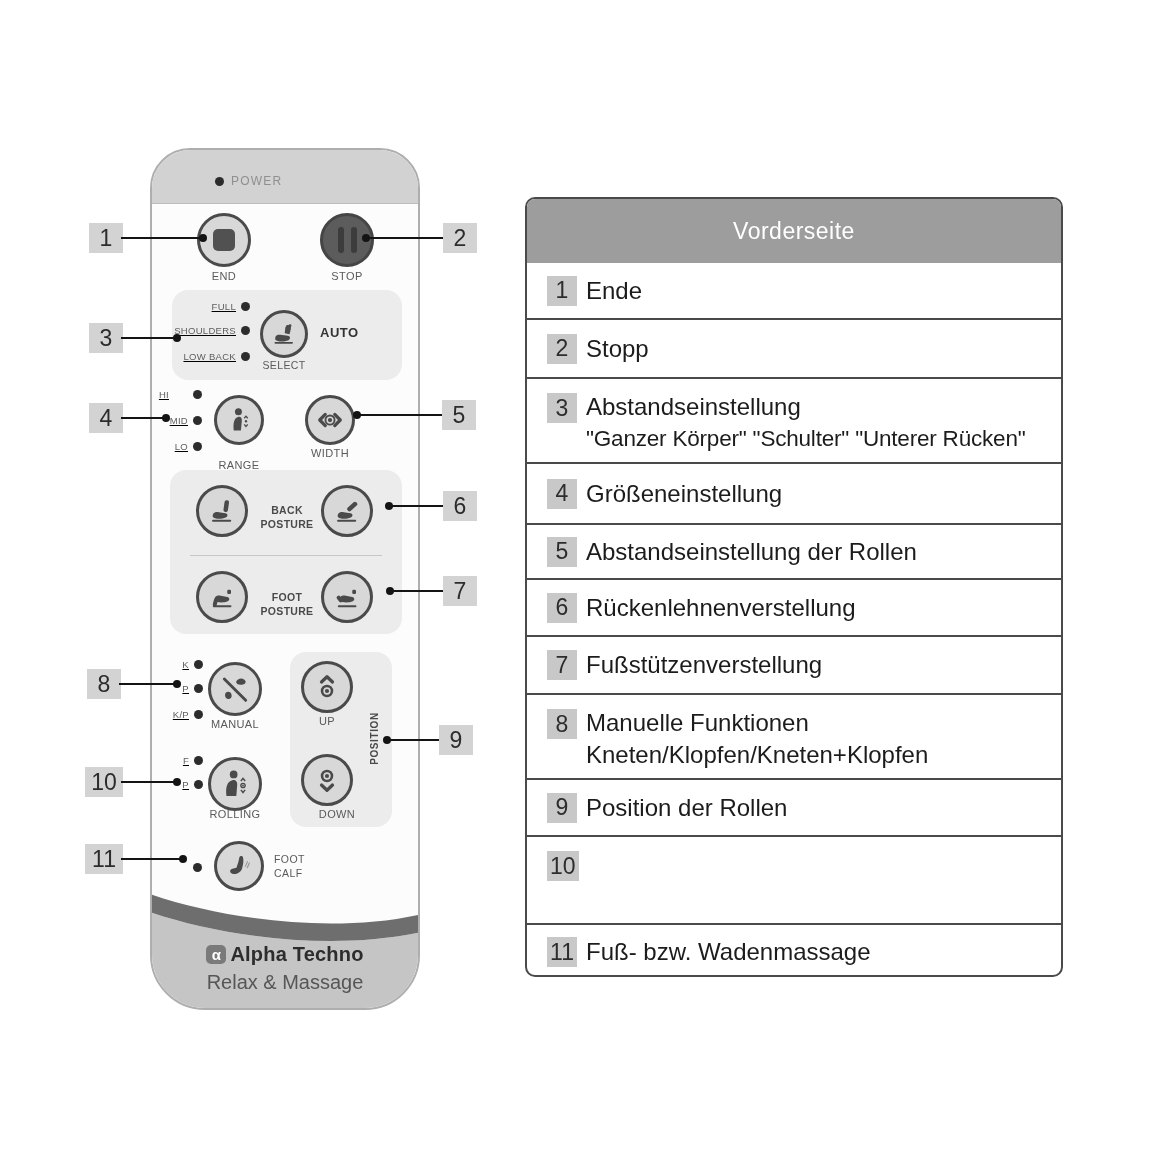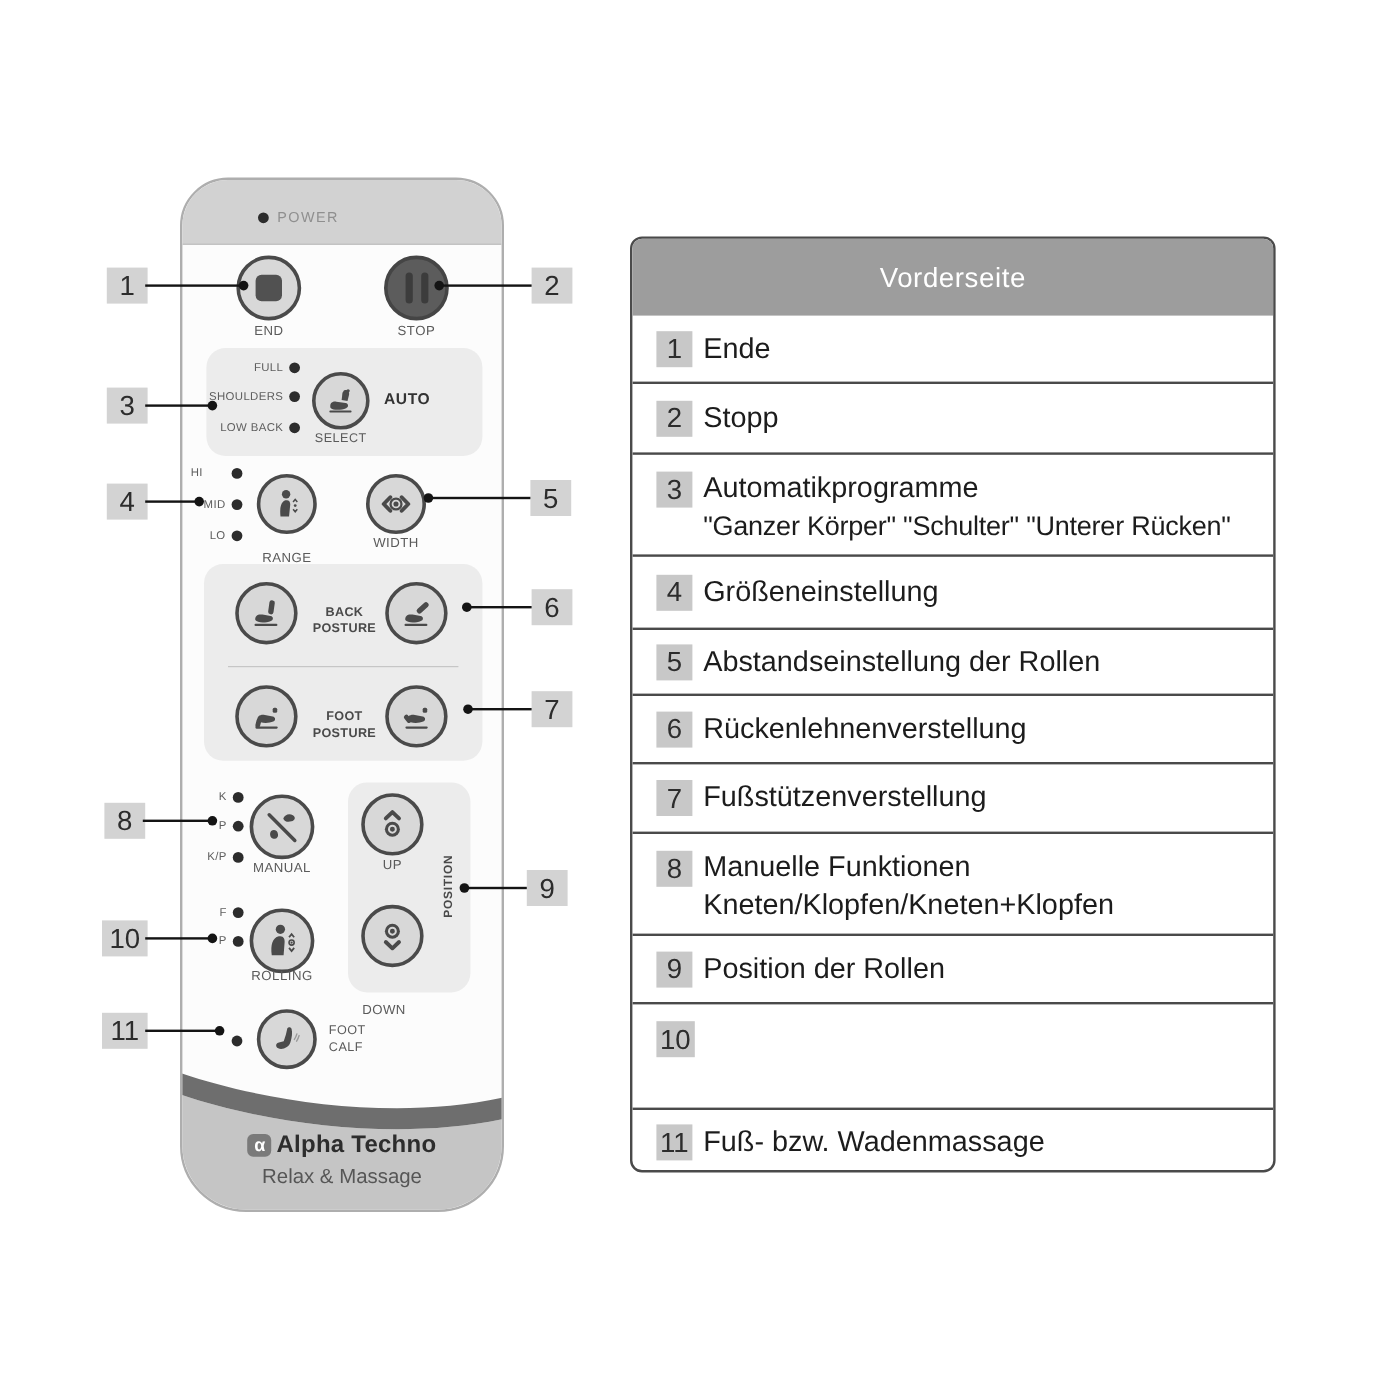--- a/index.html
+++ b/index.html
@@ -14,34 +14,34 @@
   .topband{position:absolute;left:0;top:0;right:0;height:53px;background:#d2d2d2;
            border-bottom:1px solid #bdbdbd;}
   .power{position:absolute;left:63px;top:24px;display:flex;align-items:center;gap:7px;}
   .power span{font-size:12px;color:#8f8f8f;letter-spacing:1.2px;}
   .dot9{width:9px;height:9px;border-radius:50%;background:#2c2c2c;flex:0 0 auto;}
   .cbtn{position:absolute;border-radius:50%;background:#d8d8d8;border:3px solid #4a4a4a;
         box-sizing:border-box;display:flex;align-items:center;justify-content:center;padding:0;}
   .cbtn.dark{background:#5c5c5c;border-color:#454545;}
   .blab{position:absolute;text-align:center;font-size:11px;color:#5a5a5a;letter-spacing:0.4px;}
   .panel{position:absolute;background:#ececec;border-radius:16px;}
-  .ledrow{position:absolute;display:flex;align-items:center;justify-content:flex-end;gap:5px;height:11px;}
+  .ledrow{position:absolute;display:flex;align-items:center;justify-content:flex-end;gap:5px;height:11px;text-decoration:underline;}
   .ledrow .ll{font-size:9.5px;color:#5e5e5e;letter-spacing:0.3px;white-space:nowrap;}
   .sq-end{width:22px;height:22px;background:#515151;border-radius:5px;}
   .stopbars{display:flex;gap:7px;}
   .stopbars i{display:block;width:6px;height:26px;background:#3c3c3c;border-radius:3px;}
   .twoline{font-size:10.5px;font-weight:bold;color:#4a4a4a;line-height:14px;text-align:center;letter-spacing:0.3px;}
   .poslab{position:absolute;left:54px;top:81px;width:60px;text-align:center;
           transform:rotate(-90deg);font-size:10px;font-weight:bold;color:#4a4a4a;letter-spacing:0.6px;}
   .divider{position:absolute;left:20px;right:20px;height:1px;background:#c6c6c6;}
   .brandline{position:absolute;left:0;right:0;text-align:center;display:flex;justify-content:center;align-items:center;gap:4px;}
   .alphabadge{display:inline-flex;align-items:center;justify-content:center;width:20px;height:19px;
               background:#7a7a7a;color:#fff;border-radius:5px;font-size:15px;font-weight:bold;}
   .brandname{font-size:20px;font-weight:bold;color:#2d2d2d;letter-spacing:0.2px;}
-  .tagline{position:absolute;left:0;right:0;text-align:center;font-size:17px;color:#565656;}
+  .tagline{position:absolute;left:0;right:0;text-align:center;font-size:20px;color:#565656;}
 
   
   .co{position:absolute;width:34px;height:30px;background:#d3d3d3;color:#2c2c2c;
       display:flex;align-items:center;justify-content:center;font-size:23px;}
   .co.wide{width:38px;}
   .cline{position:absolute;height:2px;background:#141414;}
   .cdot{position:absolute;width:8px;height:8px;border-radius:50%;background:#141414;}
 
   
   #legend{position:absolute;left:525px;top:197px;width:538px;height:780px;background:#ffffff;
@@ -208,21 +208,21 @@
       </svg>
     </button>
     <div class="blab" style="left:7px;top:63px;width:60px;">UP</div>
     <button class="cbtn" style="left:11px;top:102px;width:52px;height:52px;">
       <svg width="30" height="30" viewBox="0 0 24 24">
         <circle cx="12" cy="8.8" r="5" fill="#4a4a4a"></circle>
         <circle cx="12" cy="8.8" r="2.3" fill="none" stroke="#d6d6d6" stroke-width="1.3"></circle>
         <path d="M7.6,16 L12,20.2 L16.4,16" stroke="#4a4a4a" stroke-width="2.6" fill="none" stroke-linecap="round" stroke-linejoin="round"></path>
       </svg>
     </button>
-    <div class="blab" style="left:0;top:156px;width:60px;margin-top:28px;">DOWN</div>
+    <div class="blab" style="left:17px;top:156px;width:60px;">DOWN</div>
     <div class="poslab">POSITION</div>
   </div>
 
   <div class="ledrow" style="left:0;top:605px;width:51px;">
     <span class="ll">F</span>
       <span class="dot9"></span>
   </div>
   <div class="ledrow" style="left:0;top:629px;width:51px;">
     <span class="ll">P</span>
       <span class="dot9"></span>
@@ -312,21 +312,21 @@
     <span class="lbadge">1</span>
     <span class="ltext">Ende</span>
   </div>
   <div class="lrow" style="height:59px;">
     <span class="lbadge">2</span>
     <span class="ltext">Stopp</span>
   </div>
   <div class="lrow multi" style="height:85px;">
     <span class="lbadge">3</span>
     <span class="ltext">
-      <div>Automatikprogramme</div>
+      <div>Abstandseinstellung</div>
       <div class="l2small">"Ganzer Körper" "Schulter" "Unterer Rücken"</div>
     </span>
   </div>
   <div class="lrow" style="height:61px;">
     <span class="lbadge">4</span>
     <span class="ltext">Größeneinstellung</span>
   </div>
   <div class="lrow" style="height:55px;">
     <span class="lbadge">5</span>
     <span class="ltext">Abstandseinstellung der Rollen</span>

